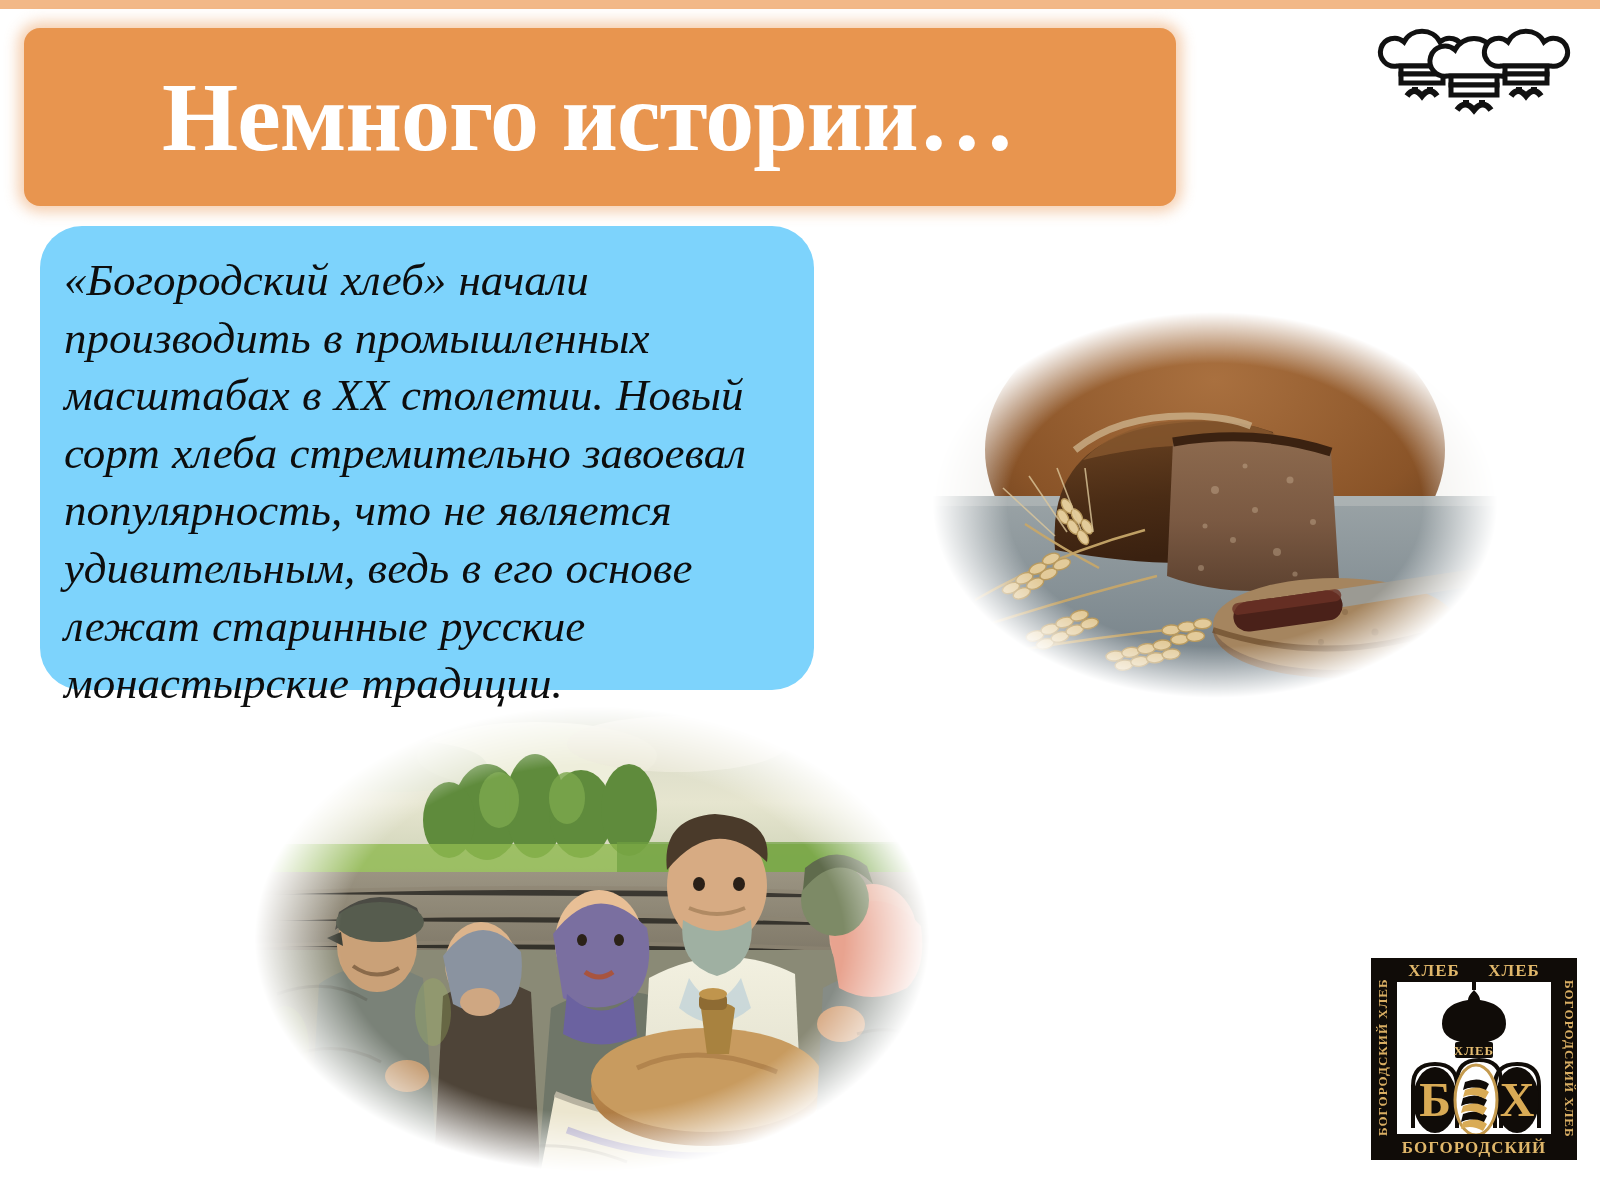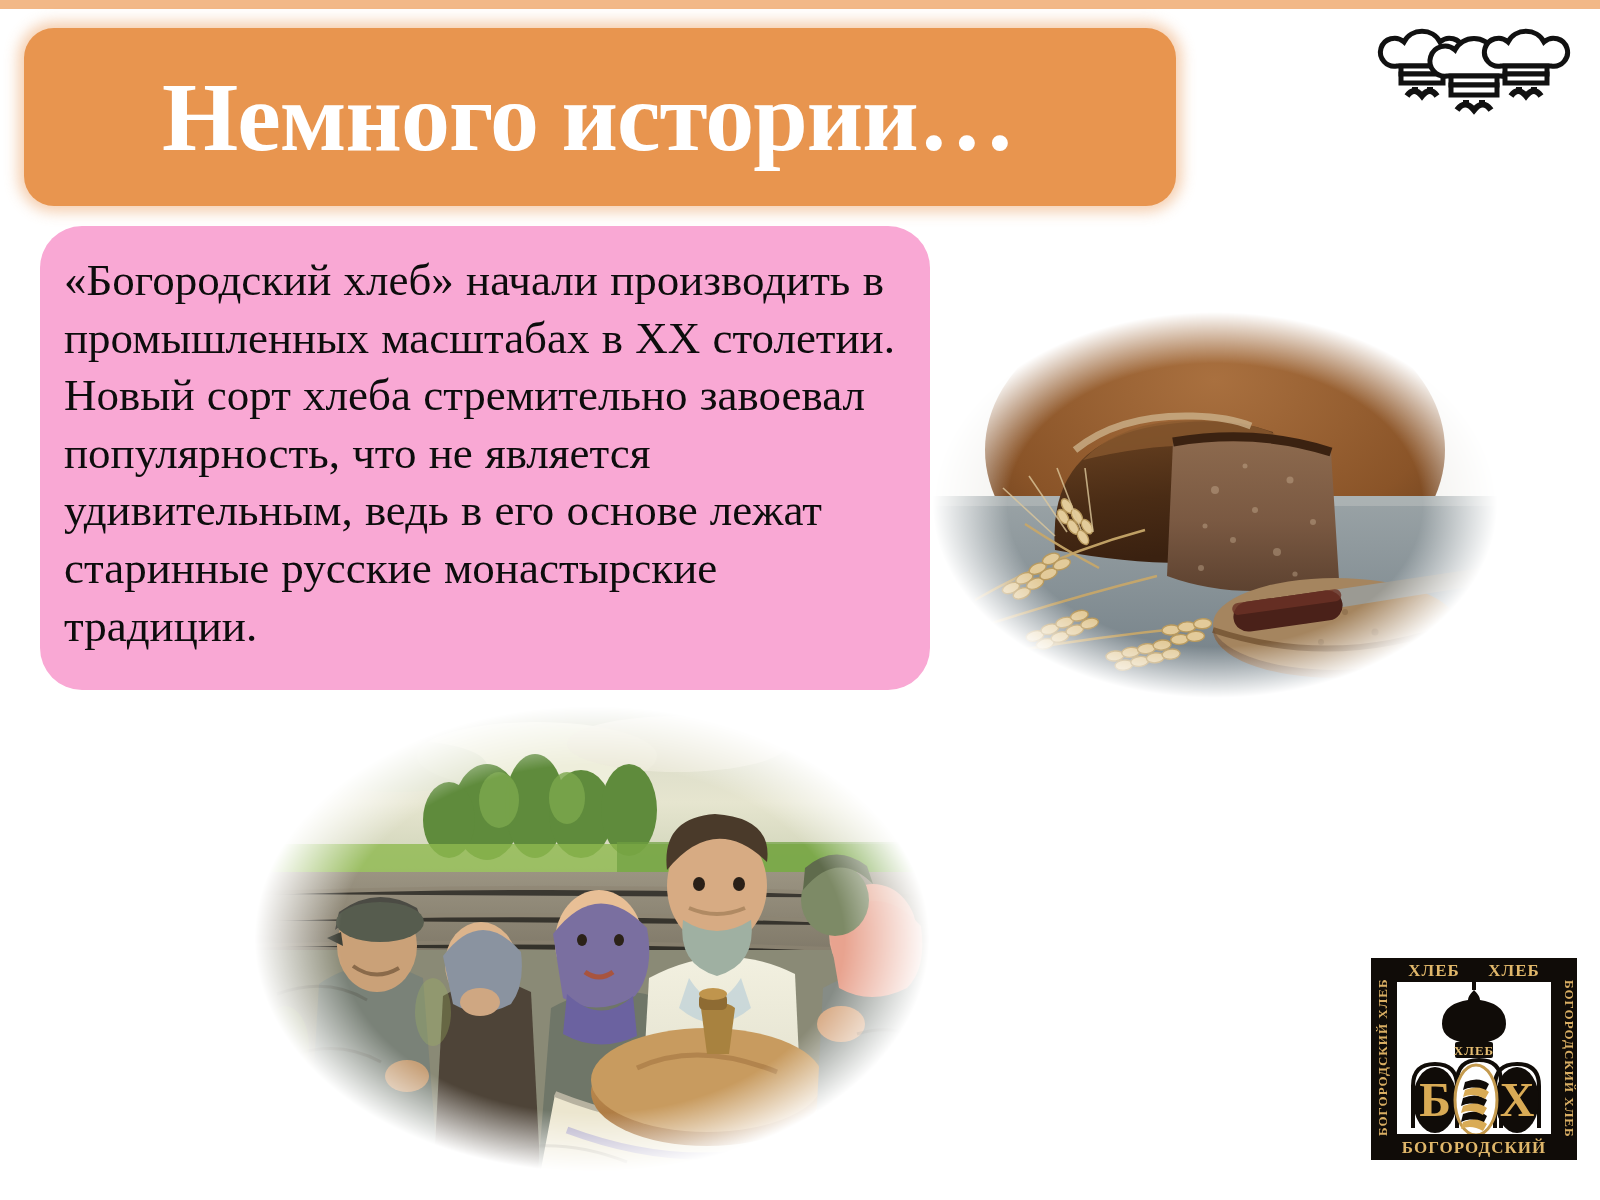--- a/index.html
+++ b/index.html
@@ -26,21 +26,21 @@
   }
 
   
   .header-banner {
     position: absolute;
     left: 24px;
     top: 28px;
     width: 1152px;
     height: 178px;
     background: #e8954f;
-    border-radius: 30px;
+    border-radius: 16px;
     box-shadow: 0 0 14px 6px rgba(232,149,79,0.45);
   }
   .header-title {
     position: absolute;
     left: 0;
     top: 0;
     width: 100%;
     height: 100%;
     display: flex;
     align-items: center;
@@ -63,26 +63,27 @@
     top: 24px;
     width: 200px;
     height: 110px;
   }
 
   
   .text-card {
     position: absolute;
     left: 40px;
     top: 226px;
-    width: 890px;
+    width: 774px;
     height: 464px;
-    background: #f9a8d4;
+    background: #7dd3fc;
     border-radius: 42px;
     box-sizing: border-box;
     padding: 26px 30px 18px 24px;
+    font-style: italic;
   }
   .text-card p {
     margin: 0;
     color: #0d0d0d;
     font-family: "Liberation Serif", serif;
     font-size: 45px;
     line-height: 1.28;
     text-align: left;
     word-spacing: 1px;
   }

